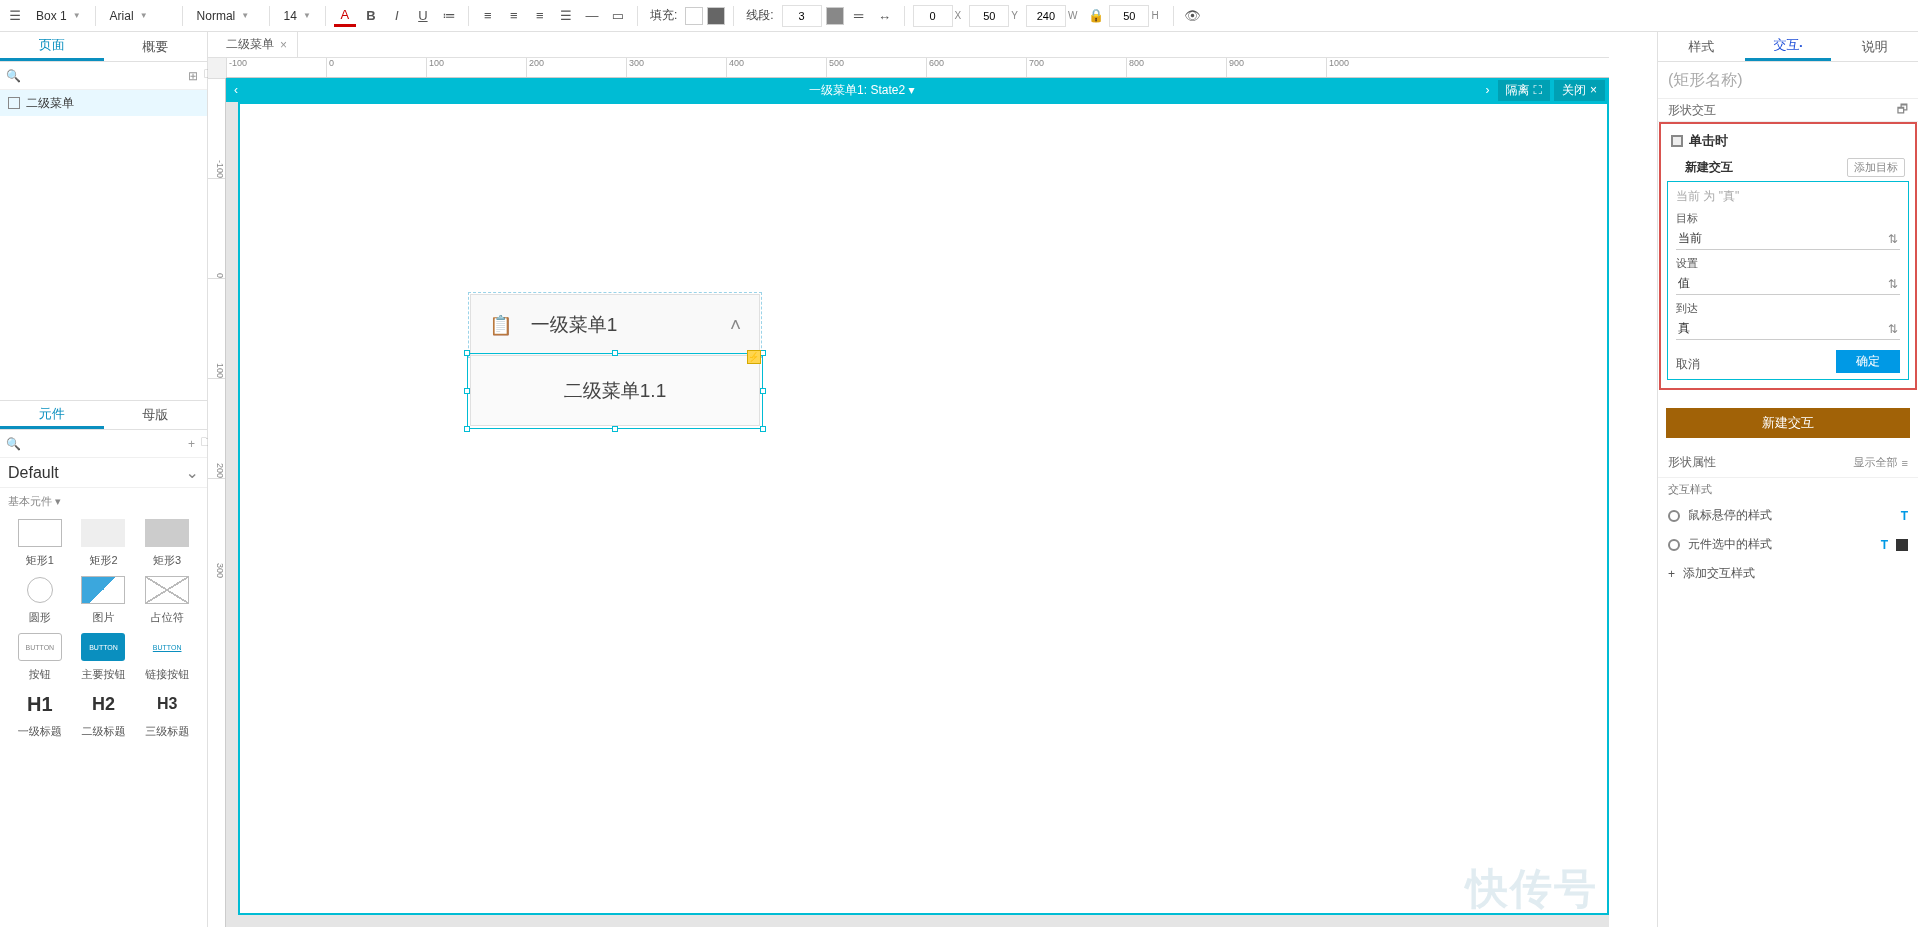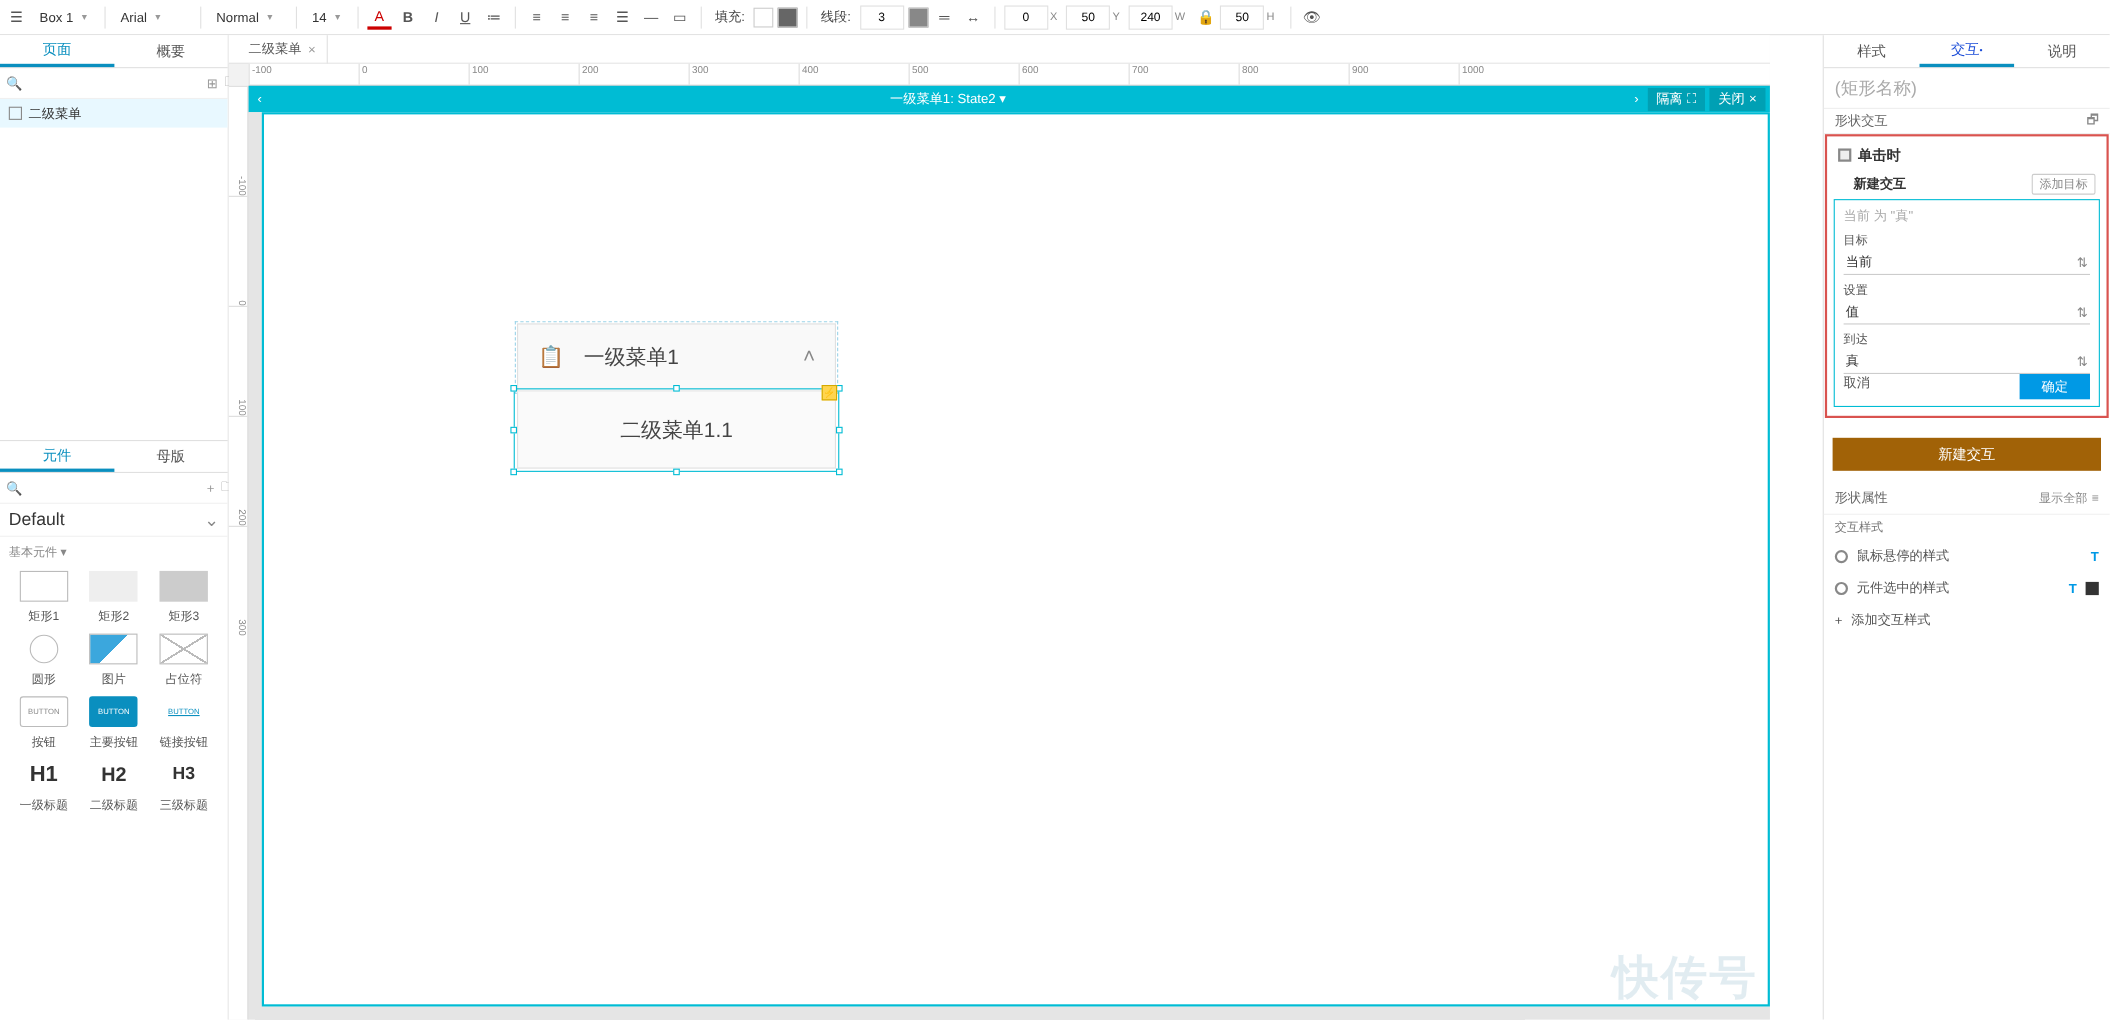--- a/index.html
+++ b/index.html
@@ -79,21 +79,21 @@
 .highlight-box { border: 2px solid #d9534f; margin: 0 1px; padding: 4px 0 8px 0; }
 .evt-head { display: flex; align-items: center; padding: 4px 10px; gap: 6px; font-size: 13px; font-weight: bold; }
 .evt-head .sq { width: 12px; height: 12px; border: 2px solid #888; background: #eee; }
 .action-row { display: flex; align-items: center; padding: 4px 10px 4px 24px; font-size: 12px; }
 .action-row .addtg { margin-left: auto; font-size: 11px; color: #888; border: 1px solid #ccc; padding: 1px 6px; border-radius: 2px; cursor: pointer; }
 .action-config { border: 1px solid #00bcd4; margin: 0 6px; padding: 6px 8px; font-size: 12px; }
 .action-config .hint { color: #aaa; margin-bottom: 6px; }
 .cfg-label { font-size: 11px; color: #555; margin: 6px 0 2px; }
 .cfg-field { width: 100%; height: 22px; border: none; border-bottom: 1px solid #ccc; font-size: 12px; padding: 0 2px; background: #fff; display: flex; align-items: center; }
 .cfg-field .dd { margin-left: auto; color: #888; }
-.cfg-btns { display: flex; align-items: flex-start; }
+.cfg-btns { display: flex; align-items: flex-end; margin-top: 10px; }
 .cfg-btns .cancel { color: #555; cursor: pointer; }
 .cfg-btns .ok { margin-left: auto; background: #0099e5; color: #fff; padding: 3px 20px; cursor: pointer; font-size: 12px; }
 
 .rp-newint { margin: 18px 8px 10px; height: 30px; background: #a16207; color: #fff; display: flex; align-items: center; justify-content: center; font-size: 13px; cursor: pointer; }
 .rp-prop-head { display: flex; align-items: center; padding: 6px 10px; font-size: 12px; color: #666; }
 .rp-prop-head .more { margin-left: auto; font-size: 11px; color: #888; display: flex; align-items: center; gap: 4px; }
 .rp-subhead { padding: 4px 10px; font-size: 11px; color: #777; border-top: 1px solid #f0f0f0; }
 .rp-style-row { display: flex; align-items: center; padding: 6px 10px; gap: 8px; font-size: 12px; color: #555; }
 .rp-style-row .radio { width: 12px; height: 12px; border: 2px solid #888; border-radius: 50%; }
 .rp-style-row .t { margin-left: auto; color: #0099e5; font-weight: bold; }

